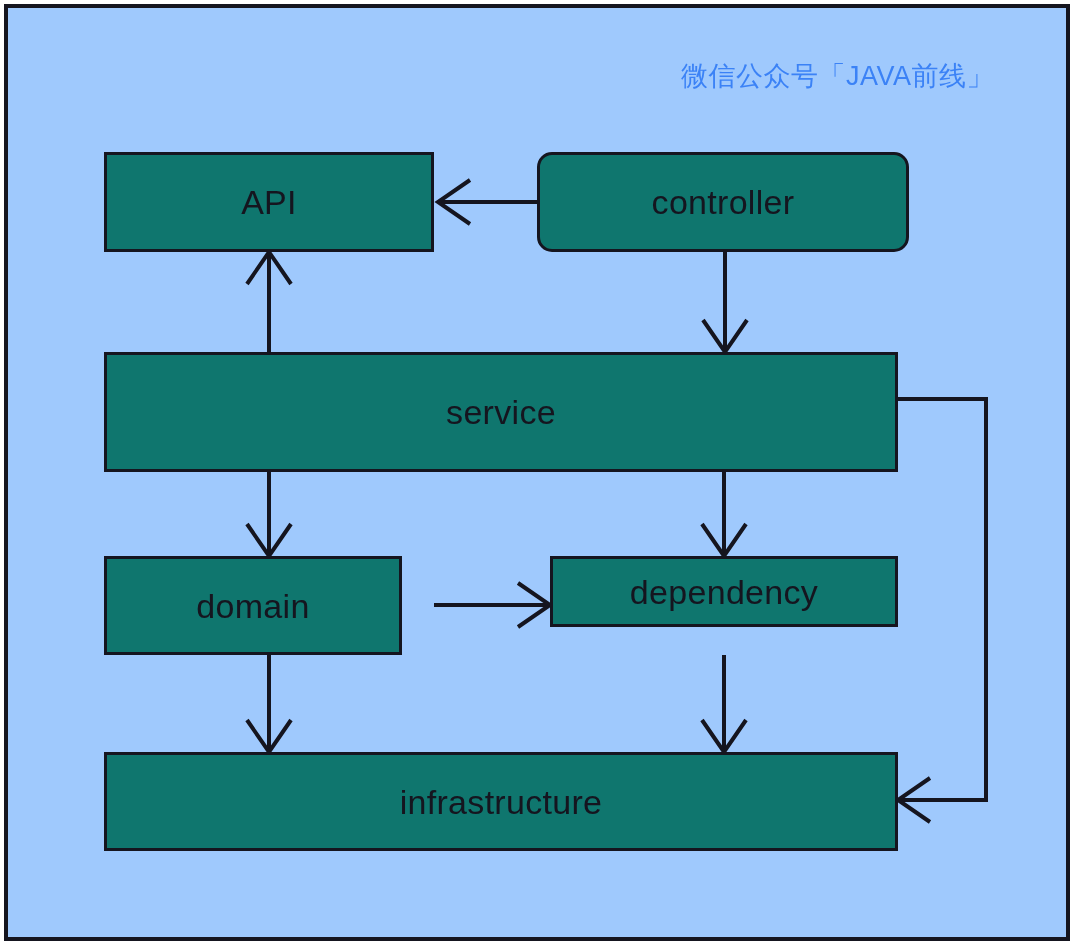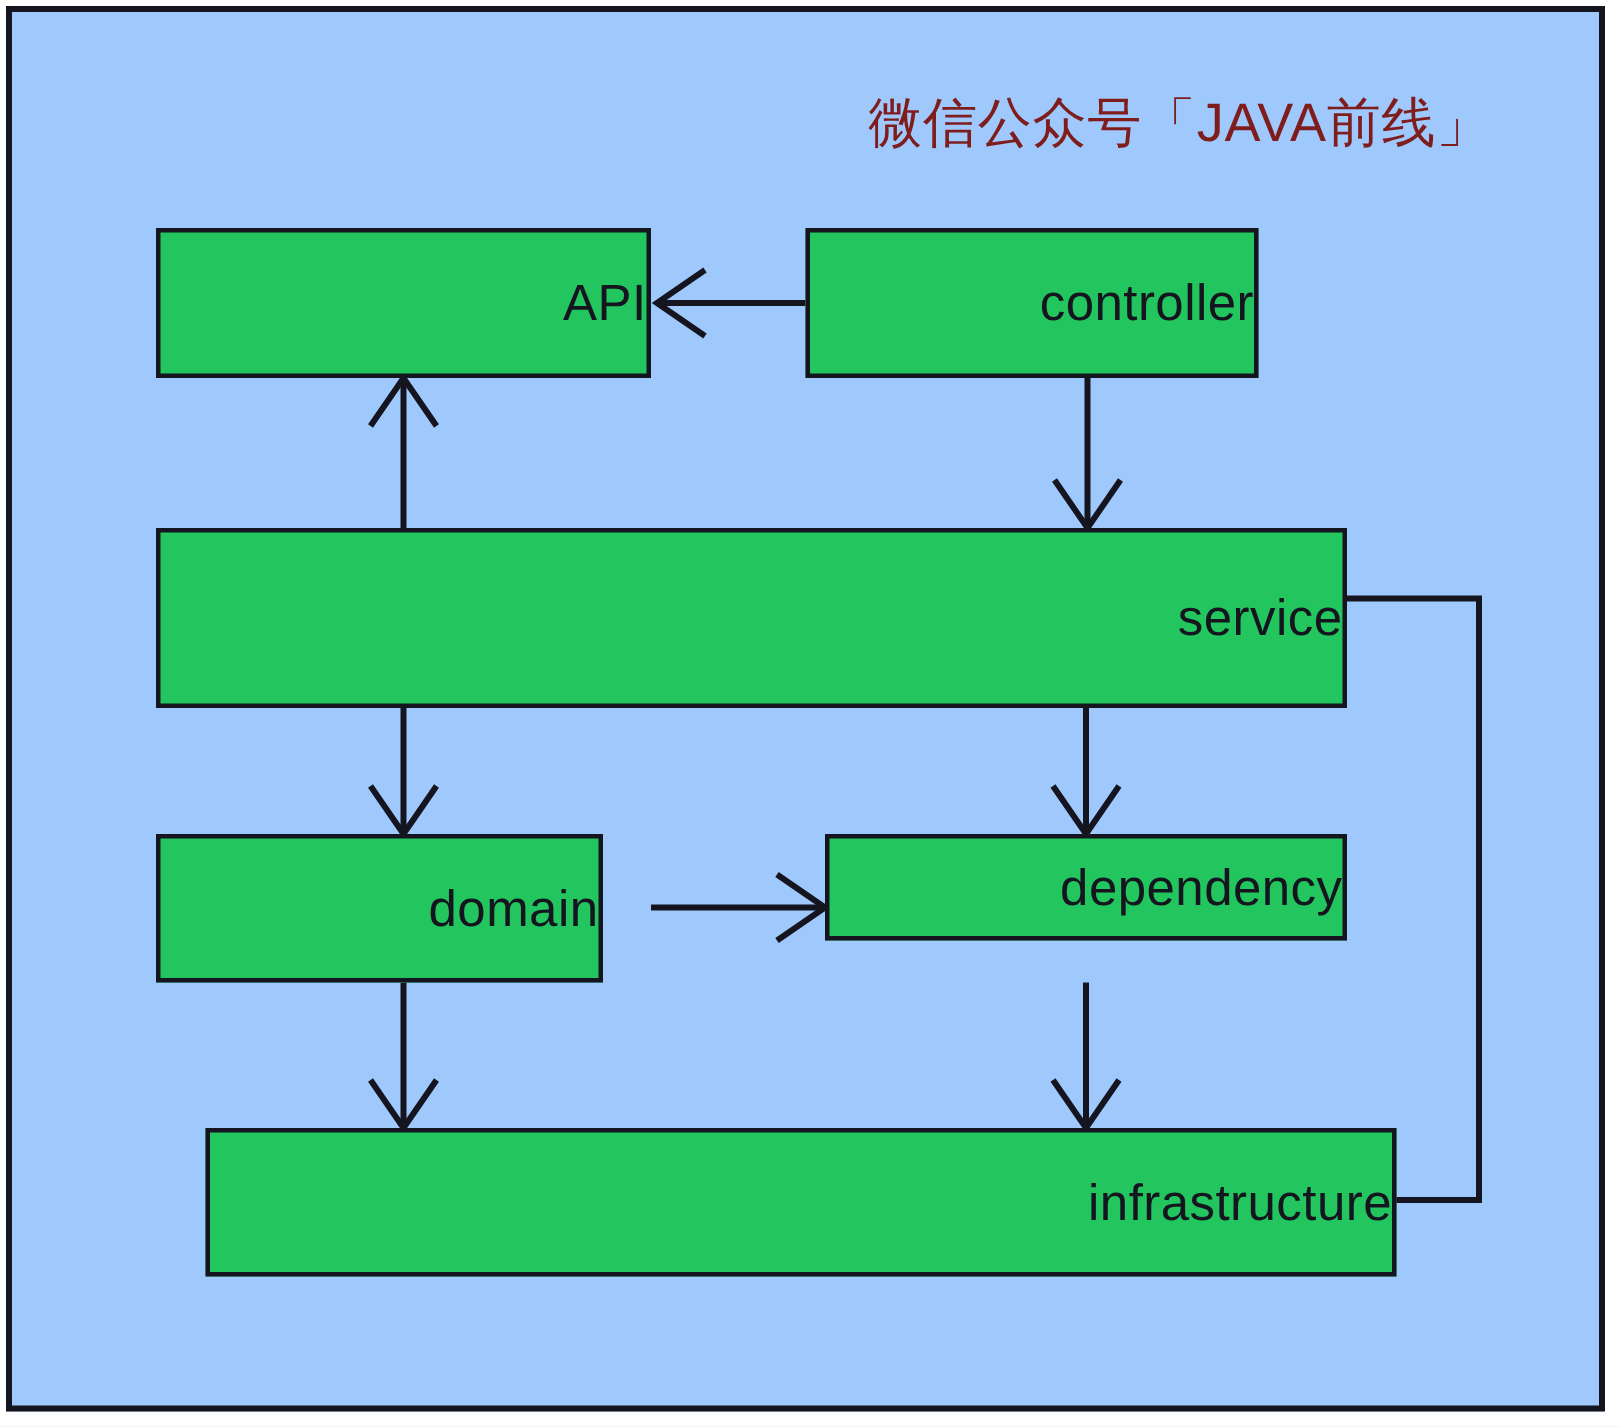--- a/index.html
+++ b/index.html
@@ -30,42 +30,42 @@
   #diagram-svg {
     position: absolute;
     left: 0;
     top: 0;
     width: 1080px;
     height: 951px;
   }
   .node-box {
     position: absolute;
     box-sizing: border-box;
-    background: #22c55e;
+    background: #0f766e;
     border: 3px solid #15151f;
     display: flex;
     align-items: center;
-    justify-content: flex-end;
+    justify-content: center;
   }
   .node-label {
     font-family: "Liberation Sans", "DejaVu Sans", sans-serif;
     font-size: 34px;
     font-weight: 400;
     color: #15151f;
     letter-spacing: 0.3px;
     line-height: 1;
     white-space: nowrap;
   }
   #watermark {
     position: absolute;
     right: 86px;
     top: 58px;
     font-family: "Liberation Sans", "DejaVu Sans", sans-serif;
-    font-size: 36px;
-    color: #7f1d1d;
+    font-size: 27px;
+    color: #3b82f6;
     white-space: nowrap;
     letter-spacing: 0.5px;
   }
 </style>
 </head>
 <body>
 
 <div id="canvas">
 
   <div id="frame"></div>
@@ -115,35 +115,35 @@
     <g>
       <polyline points="898,399 986,399 986,800 901,800" fill="none" stroke="#15151f" stroke-width="4"></polyline>
       <polyline points="930,778 898,800 930,822" fill="none" stroke="#15151f" stroke-width="4"></polyline>
     </g>
   </svg>
 
   <div class="node-box" style="left:104px; top:152px; width:330px; height:100px;">
     <span class="node-label">API</span>
   </div>
 
-  <div class="node-box" style="left:537px; top:152px; width:302px; height:100px;">
+  <div class="node-box" style="left:537px; top:152px; width:372px; height:100px;border-radius:15px;">
     <span class="node-label">controller</span>
   </div>
 
   <div class="node-box" style="left:104px; top:352px; width:794px; height:120px;">
     <span class="node-label">service</span>
   </div>
 
   <div class="node-box" style="left:104px; top:556px; width:298px; height:99px;">
     <span class="node-label">domain</span>
   </div>
 
   <div class="node-box" style="left:550px; top:556px; width:348px; height:71px;">
     <span class="node-label">dependency</span>
   </div>
 
-  <div class="node-box" style="left:104px; top:752px; width:794px; height:99px;margin-left:33px;">
+  <div class="node-box" style="left:104px; top:752px; width:794px; height:99px;">
     <span class="node-label">infrastructure</span>
   </div>
 
   <div id="watermark">微信公众号「JAVA前线」</div>
 
 </div>
 
 </body></html>

